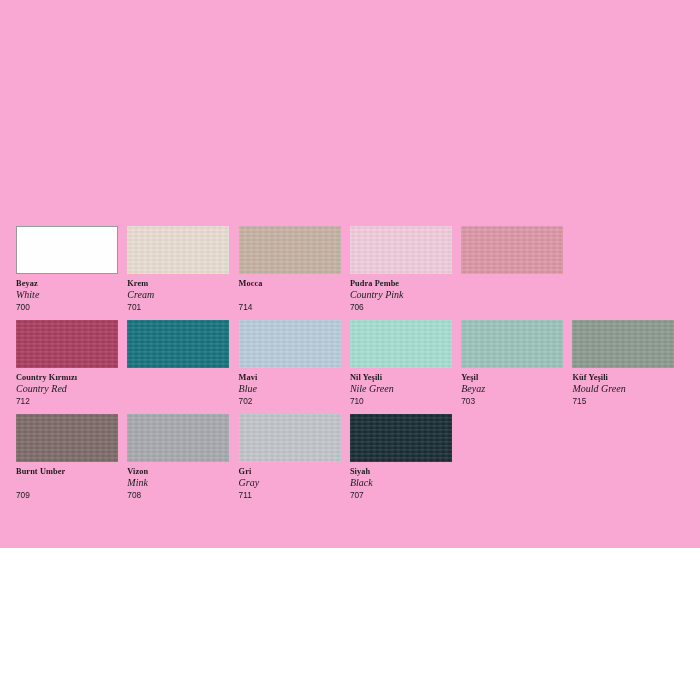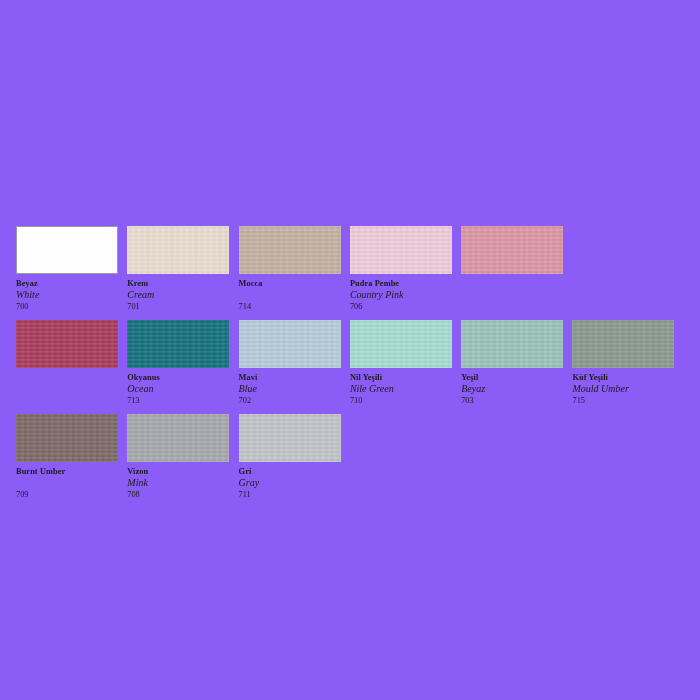--- a/index.html
+++ b/index.html
@@ -4,22 +4,22 @@
 <title>Color Chart</title>
 <style>
   html, body {
     margin: 0; padding: 0;
     width: 700px; height: 700px;
     background: #ffffff;
     font-family: "Liberation Serif", serif;
   }
   #canvas {
     position: relative;
-    width: 700px; height: 700px;
-    background: #8b5cf6;
+    width: 700px; height: 548px;
+    background: #f9a8d4;
     overflow: hidden;
   }
   #grid {
     position: absolute;
     left: 16px;
     top: 226px;
     width: 668px;
   }
   .row {
     display: flex;
@@ -79,21 +79,21 @@
   }
   .nm-en {
     font-family: "Liberation Serif", serif;
     font-size: 10px;
     font-style: italic;
     color: #1b1b1b;
     white-space: nowrap;
   }
   .nm-en.blank { visibility: hidden; }
   .code {
-    font-family: Liberation Serif, serif;
+    font-family: Liberation Sans, sans-serif;
     font-size: 8.3px;
     color: #1b1b1b;
   }
 </style>
 </head>
 <body>
 
 <div id="canvas">
   <div id="grid">
       <div class="row">
@@ -141,29 +141,29 @@
           <div class="swatch" style="background: rgb(221, 151, 166);">
             <div class="tex"></div>
           </div>
         </div>
       </div>
       <div class="row">
         <div class="cell">
           <div class="swatch" style="background: rgb(169, 59, 94);">
             <div class="tex"></div>
           </div>
+          <div class="labels">
+            <div class="nm-tr">Country Kırmızı</div>
+            <div class="nm-en">Country Red</div>
+            <div class="code">712</div>
+          </div>
         </div>
         <div class="cell">
           <div class="swatch" style="background: rgb(21, 113, 125);">
             <div class="tex"></div>
-          </div>
-          <div class="labels">
-            <div class="nm-tr">Okyanus</div>
-            <div class="nm-en">Ocean</div>
-            <div class="code">713</div>
           </div>
         </div>
         <div class="cell">
           <div class="swatch" style="background: rgb(184, 205, 219);">
             <div class="tex"></div>
           </div>
           <div class="labels">
             <div class="nm-tr">Mavi</div>
             <div class="nm-en">Blue</div>
             <div class="code">702</div>
@@ -188,21 +188,21 @@
             <div class="nm-en">Beyaz</div>
             <div class="code">703</div>
           </div>
         </div>
         <div class="cell">
           <div class="swatch" style="background: rgb(139, 154, 142);">
             <div class="tex"></div>
           </div>
           <div class="labels">
             <div class="nm-tr">Küf Yeşili</div>
-            <div class="nm-en">Mould Umber</div>
+            <div class="nm-en">Mould Green</div>
             <div class="code">715</div>
           </div>
         </div>
       </div>
       <div class="row">
         <div class="cell">
           <div class="swatch" style="background: rgb(125, 106, 104);">
             <div class="tex"></div>
           </div>
           <div class="labels">
@@ -222,17 +222,27 @@
           </div>
         </div>
         <div class="cell">
           <div class="swatch" style="background: rgb(194, 198, 203);">
             <div class="tex"></div>
           </div>
           <div class="labels">
             <div class="nm-tr">Gri</div>
             <div class="nm-en">Gray</div>
             <div class="code">711</div>
+          </div>
+        </div>
+        <div class="cell">
+          <div class="swatch" style="background: rgb(23, 43, 51);">
+            <div class="tex"></div>
+          </div>
+          <div class="labels">
+            <div class="nm-tr">Siyah</div>
+            <div class="nm-en">Black</div>
+            <div class="code">707</div>
           </div>
         </div>
       </div>
     </div>
 </div>
 
 </body></html>

